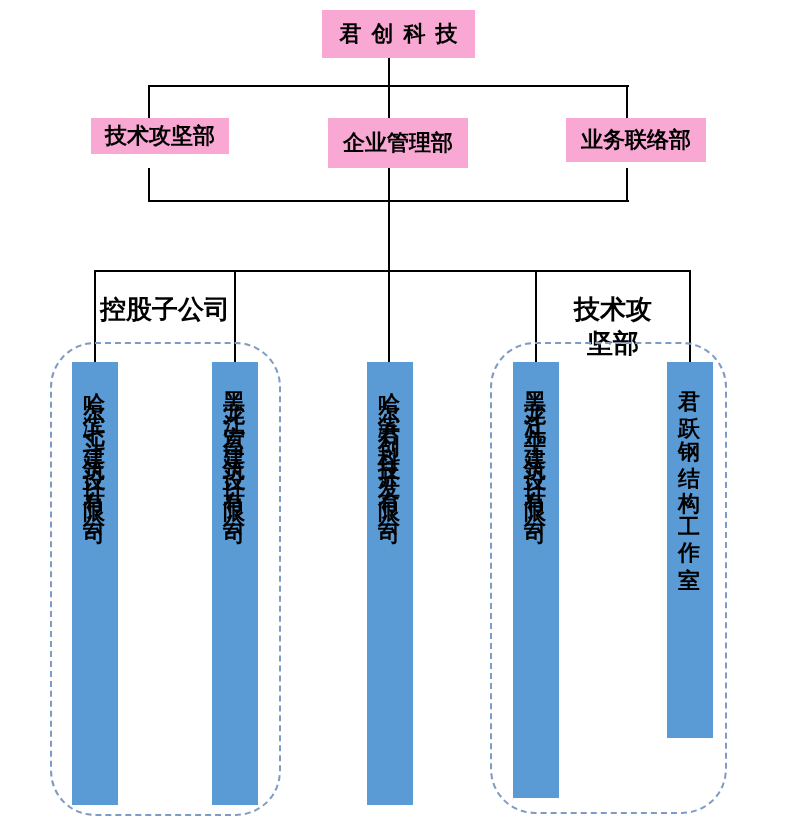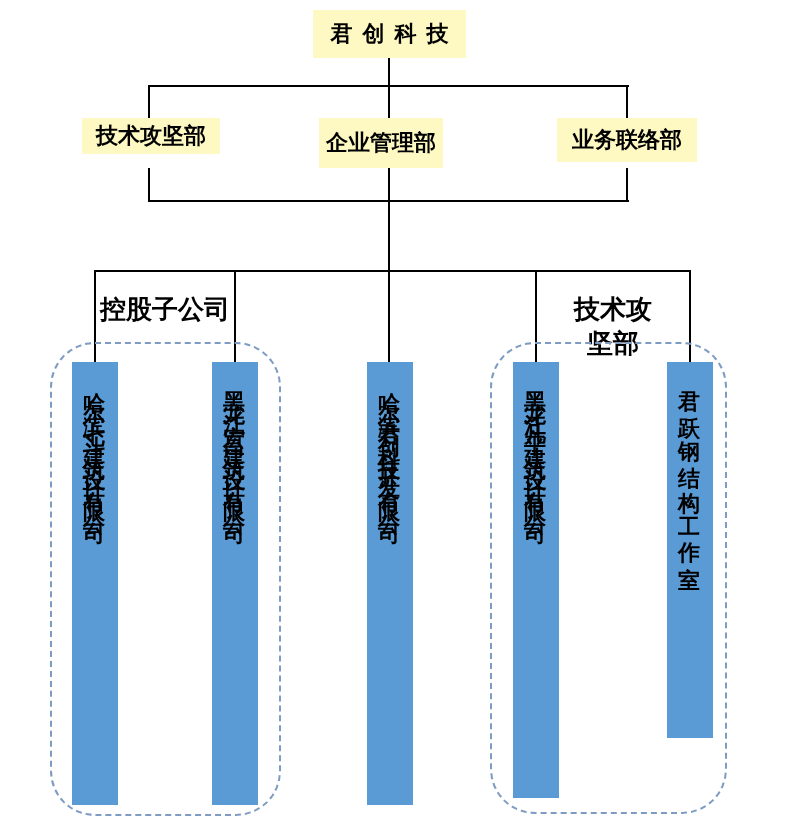--- a/index.html
+++ b/index.html
@@ -1,23 +1,23 @@
 <!DOCTYPE html>
 <html><head>
 <meta charset="utf-8">
 <style>
   html,body{margin:0;padding:0;background:#ffffff;}
   #canvas{
     position:relative;width:786px;height:825px;background:#ffffff;overflow:hidden;
     font-family:"DejaVu Serif","Liberation Serif",serif;color:#000;
   }
   .box{
-    position:absolute;background:#fef9c3;
+    position:absolute;background:#f9a8d4;
     display:flex;align-items:center;justify-content:center;
-    font-weight:700;font-size:22px;color:#000;
+    font-weight:700;font-size:22px;color:#000;margin-left:9px;
   }
   .rootbox{letter-spacing:10px;text-indent:10px;}
   .hline{position:absolute;height:2px;background:#000;}
   .vline{position:absolute;width:2px;background:#000;}
   .grouplabel{
     position:absolute;font-weight:700;font-size:26px;color:#000;
     text-align:center;line-height:34px;
   }
   .groupbox{
     position:absolute;border:2px dashed #7E9CC3;border-radius:45px;
@@ -41,21 +41,21 @@
 
   <div class="box rootbox" style="left:313px;top:10px;width:153px;height:48px;">君创科技</div>
 
   <div class="vline" style="left:388px;top:58px;height:28px;"></div>
   <div class="hline" style="left:148px;top:85px;width:481px;"></div>
   <div class="vline" style="left:148px;top:85px;height:34px;"></div>
   <div class="vline" style="left:388px;top:85px;height:34px;"></div>
   <div class="vline" style="left:626px;top:85px;height:34px;"></div>
 
   <div class="box" style="left:82px;top:118px;width:138px;height:36px;">技术攻坚部</div>
-  <div class="box" style="left:319px;top:118px;width:124px;height:50px;text-align:center;">企业管理部</div>
+  <div class="box" style="left:319px;top:118px;width:140px;height:50px;text-align:center;">企业管理部</div>
   <div class="box" style="left:557px;top:118px;width:140px;height:44px;">业务联络部</div>
 
   <div class="vline" style="left:148px;top:168px;height:34px;"></div>
   <div class="vline" style="left:626px;top:168px;height:34px;"></div>
   <div class="hline" style="left:148px;top:200px;width:481px;"></div>
   <div class="vline" style="left:388px;top:168px;height:104px;"></div>
 
   <div class="hline" style="left:94px;top:270px;width:597px;"></div>
   <div class="vline" style="left:94px;top:270px;height:92px;"></div>
   <div class="vline" style="left:234px;top:270px;height:92px;"></div>

